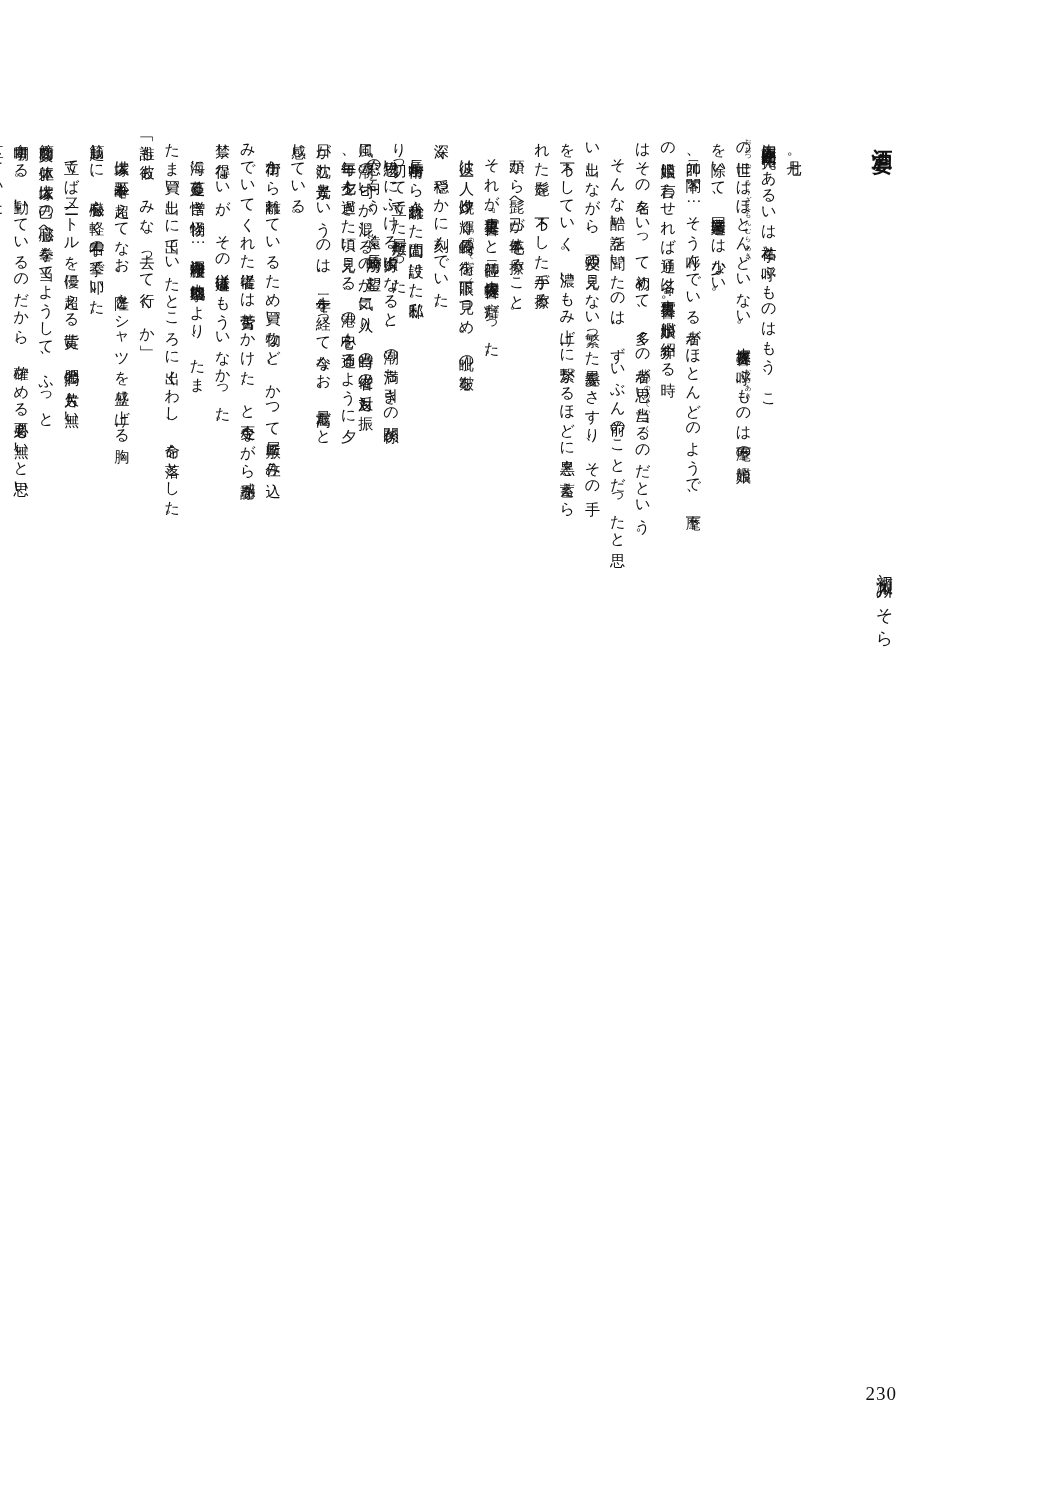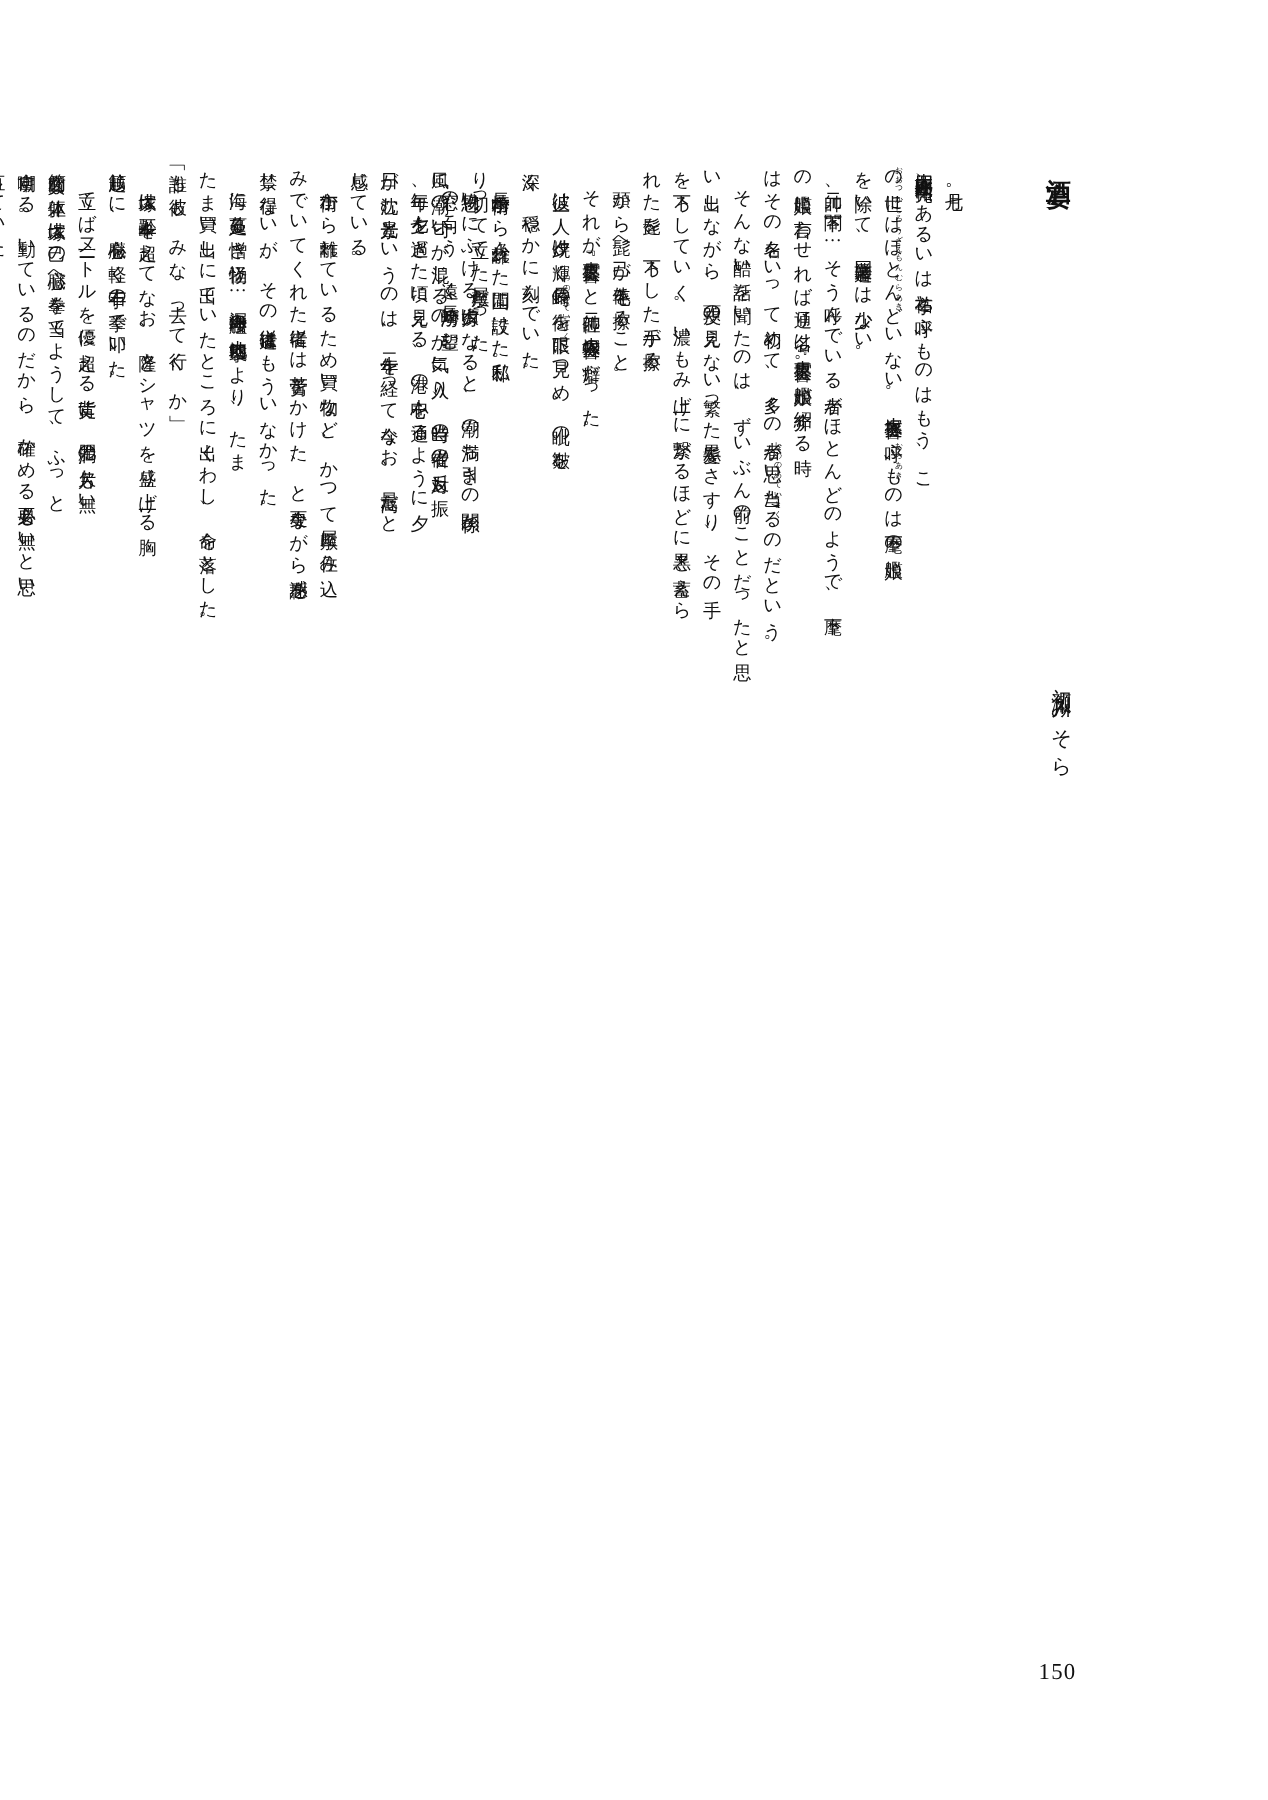--- a/index.html
+++ b/index.html
@@ -150,15 +150,15 @@
       <div class="line">たま買い出しに出ていたところに出くわし、命を落とした。</div>
       <div class="line">「誰も彼も、みな、去って行く、か」</div>
       <div class="line">　大塚は齢五十を超えてなお、隆々とシャツを盛り上げる胸</div>
       <div class="line">筋越しに、心臓を軽く右手の拳で叩いた。</div>
       <div class="line">　立てば二メートルを優に超える背丈に、肥満の欠片も無い</div>
       <div class="line">筋肉質な体躯。大塚は己の心臓へ拳を当てようして、ふっと</div>
       <div class="line">自嘲する。動いているのだから、確かめる必要も無いと思い</div>
       <div class="line">直していた。</div>
     </div>
 
-  <div class="folio">150</div>
+  <div class="folio">230</div>
 
 </div>
 
 </body></html>

